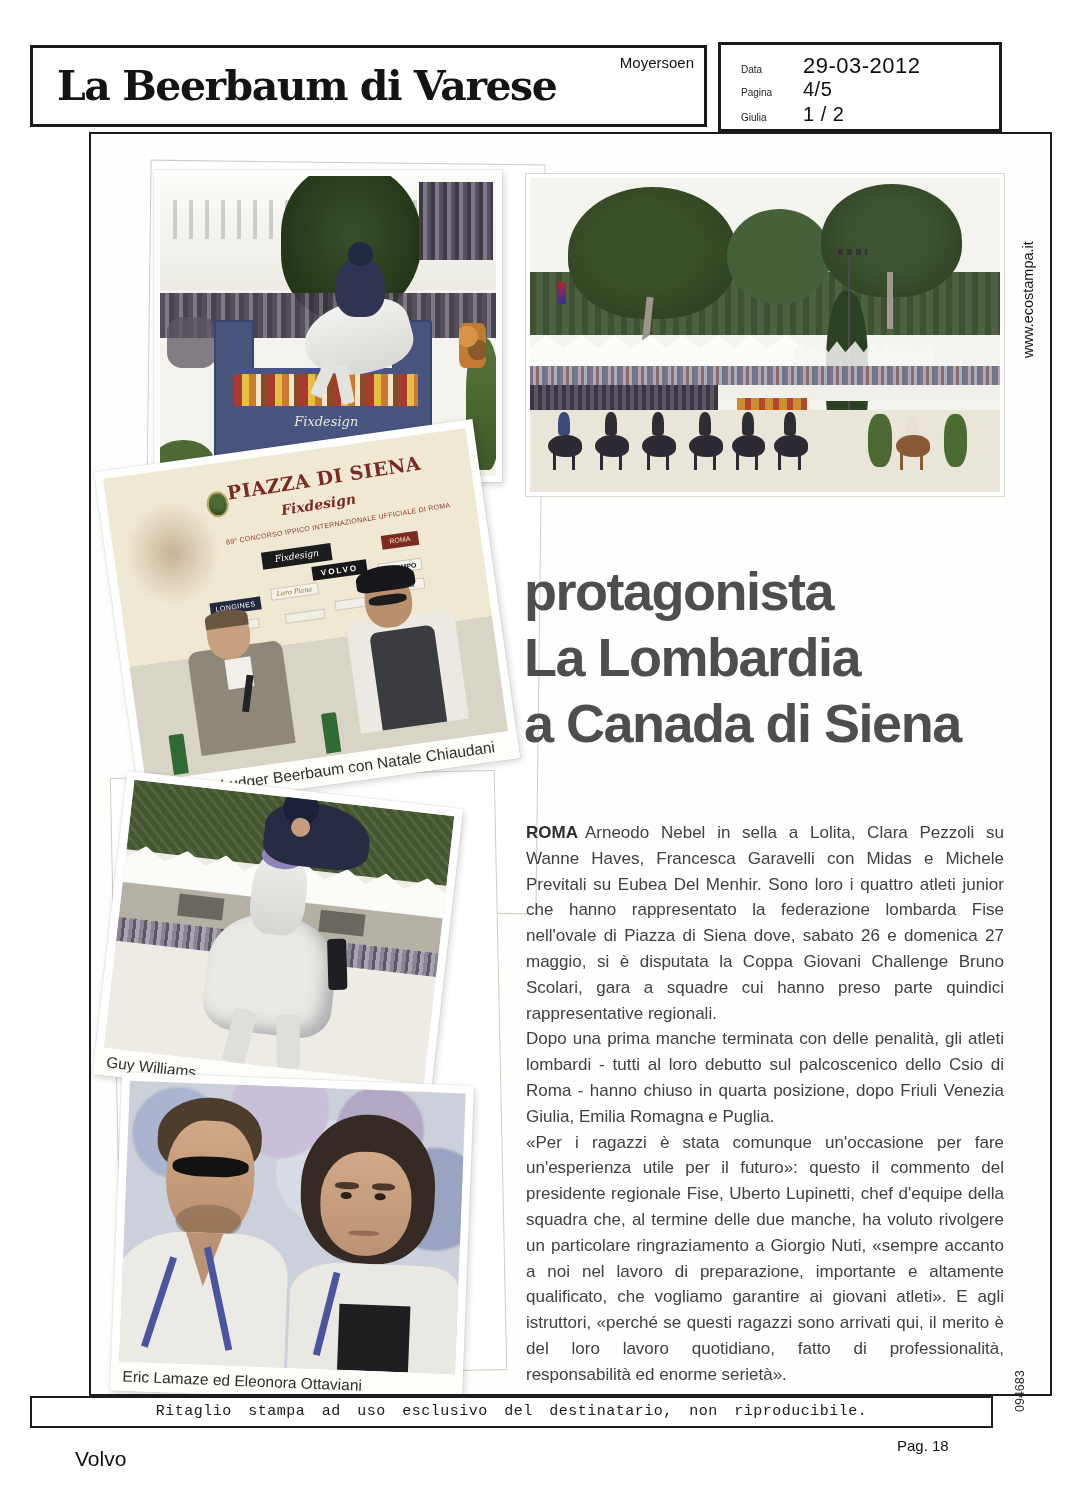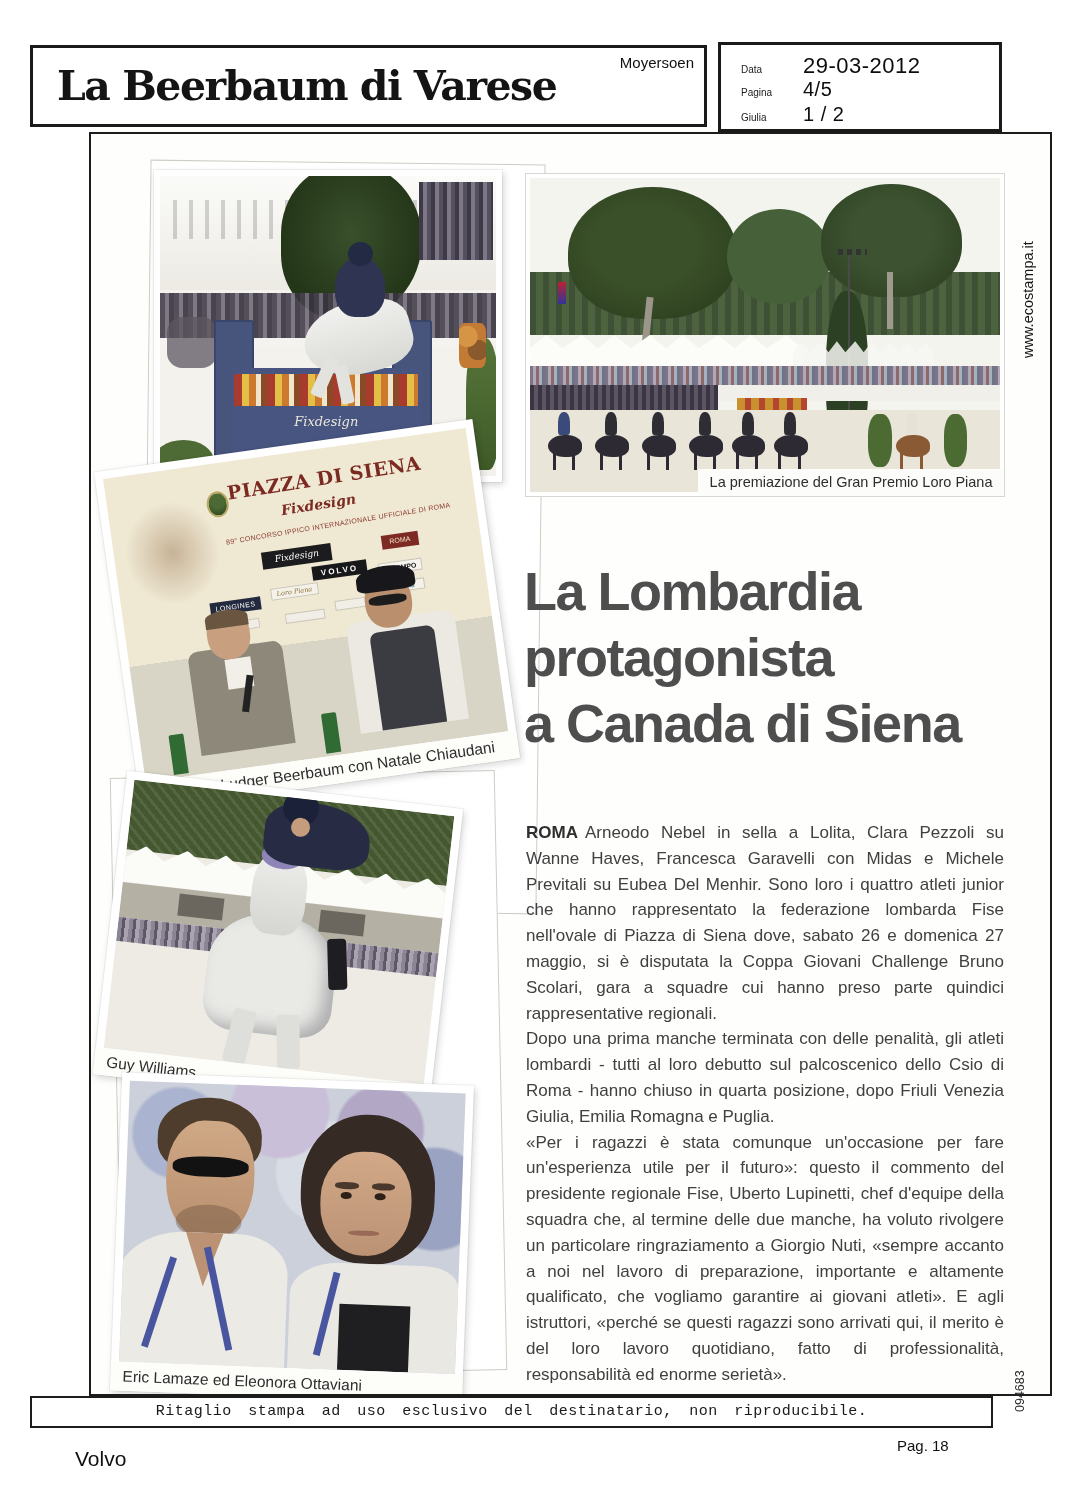--- a/index.html
+++ b/index.html
@@ -292,21 +292,20 @@
           </div>
         <div class="phx brown" style="left:77%;">
             <div class="phx-body"></div>
             <div class="phx-leg" style="left:20%;"></div>
             <div class="phx-leg" style="left:66%;"></div>
             <div class="phx-rider"></div>
           </div>
         <div class="pz-bush" style="left:72%;"></div>
         <div class="pz-bush" style="left:88%;"></div>
       </div>
-      <div class="cap">La premiazione del Gran Premio Loro Piana</div>
     </div>
 
     <div class="photo pp">
       <div class="ph-img">
         <div class="abs pp-sketch"></div>
         <div class="abs pp-emblem"></div>
         <div class="abs pp-title">PIAZZA DI SIENA</div>
         <div class="abs pp-script">Fixdesign</div>
         <div class="abs pp-subline">89° CONCORSO IPPICO INTERNAZIONALE UFFICIALE DI ROMA</div>
         <div class="logo lg-fix">Fixdesign</div>
@@ -382,22 +381,22 @@
         </div>
         <div class="abs pe-jacket">
           <div class="abs pe-black"></div>
           <div class="pe-lan" style="left:20%; top:8%; height:80%; transform:rotate(12deg); position:absolute;"></div>
         </div>
       </div>
       <div class="cap">Eric Lamaze ed Eleonora Ottaviani</div>
     </div>
 
     <div class="abs headline">
+      <div>protagonista</div>
       <div>La Lombardia</div>
-      <div>protagonista</div>
       <div>a Canada di Siena</div>
     </div>
 
     <div class="abs bodycopy">
       <p><b class="dateline">ROMA</b><span>Arneodo Nebel in sella a Lolita, Clara Pezzoli su Wanne Haves, Francesca Garavelli con Midas e Michele Previtali su Eubea Del Menhir. Sono loro i quattro atleti junior che hanno rappresentato la federazione lombarda Fise nell'ovale di Piazza di Siena dove, sabato 26 e domenica 27 maggio, si è disputata la Coppa Giovani Challenge Bruno Scolari, gara a squadre cui hanno preso parte quindici rappresentative regionali.</span></p>
       <p>Dopo una prima manche terminata con delle penalità, gli atleti lombardi - tutti al loro debutto sul palcoscenico dello Csio di Roma - hanno chiuso in quarta posizione, dopo Friuli Venezia Giulia, Emilia Romagna e Puglia.</p>
       <p>«Per i ragazzi è stata comunque un'occasione per fare un'esperienza utile per il futuro»: questo il commento del presidente regionale Fise, Uberto Lupinetti, chef d'equipe della squadra che, al termine delle due manche, ha voluto rivolgere un particolare ringraziamento a Giorgio Nuti, «sempre accanto a noi nel lavoro di preparazione, importante e altamente qualificato, che vogliamo garantire ai giovani atleti». E agli istruttori, «perché se questi ragazzi sono arrivati qui, il merito è del loro lavoro quotidiano, fatto di professionalità, responsabilità ed enorme serietà».</p>
       <p>Al termine dello Csio di Roma Piazza di Siena il bilancio della Regione Lombardia è comunque molto positivo: «Gli atleti lombardi si confermano di elevato livello nel panorama internazionale», aggiunge il presidente Lupinetti. La certezza è nei risultati: Filippo Moyersoen numero uno nella prima categoria su Loro Piana Canada; Luca</p>
     </div>
 

